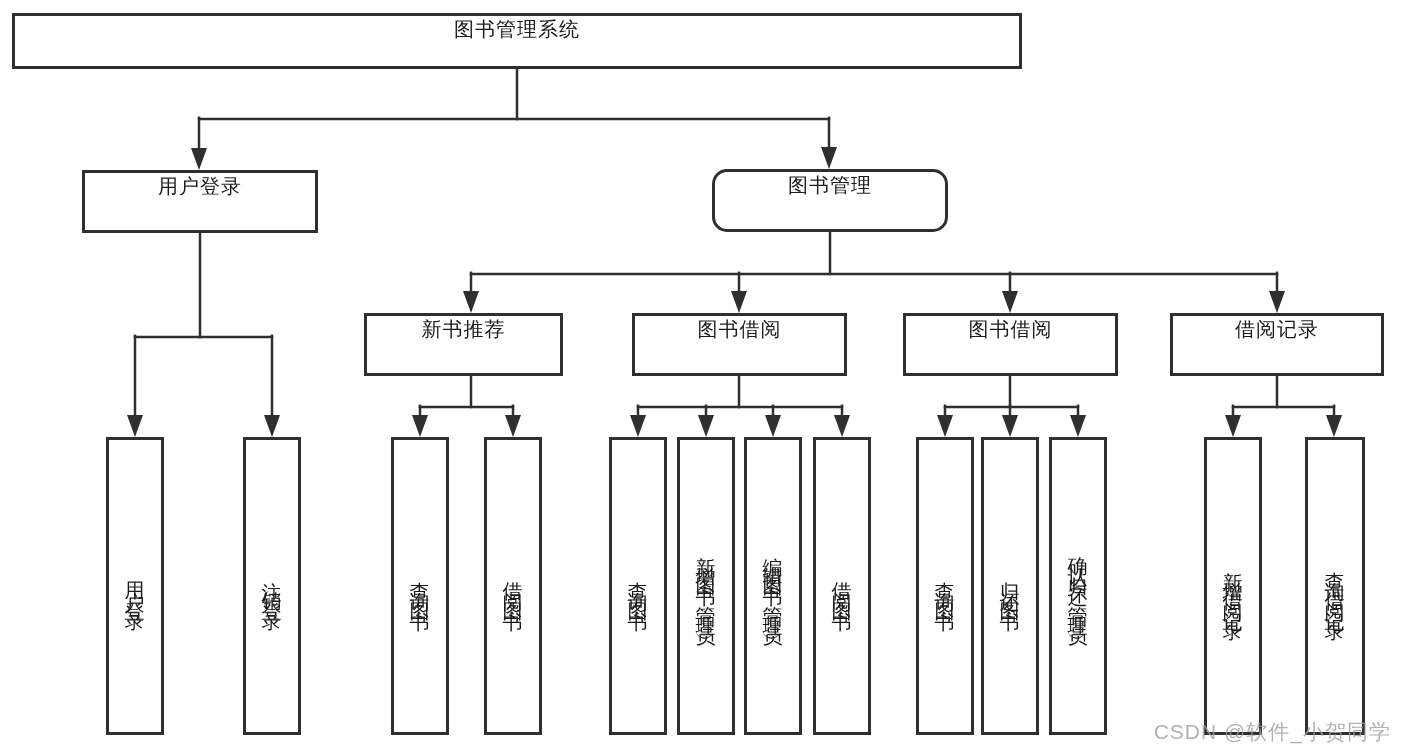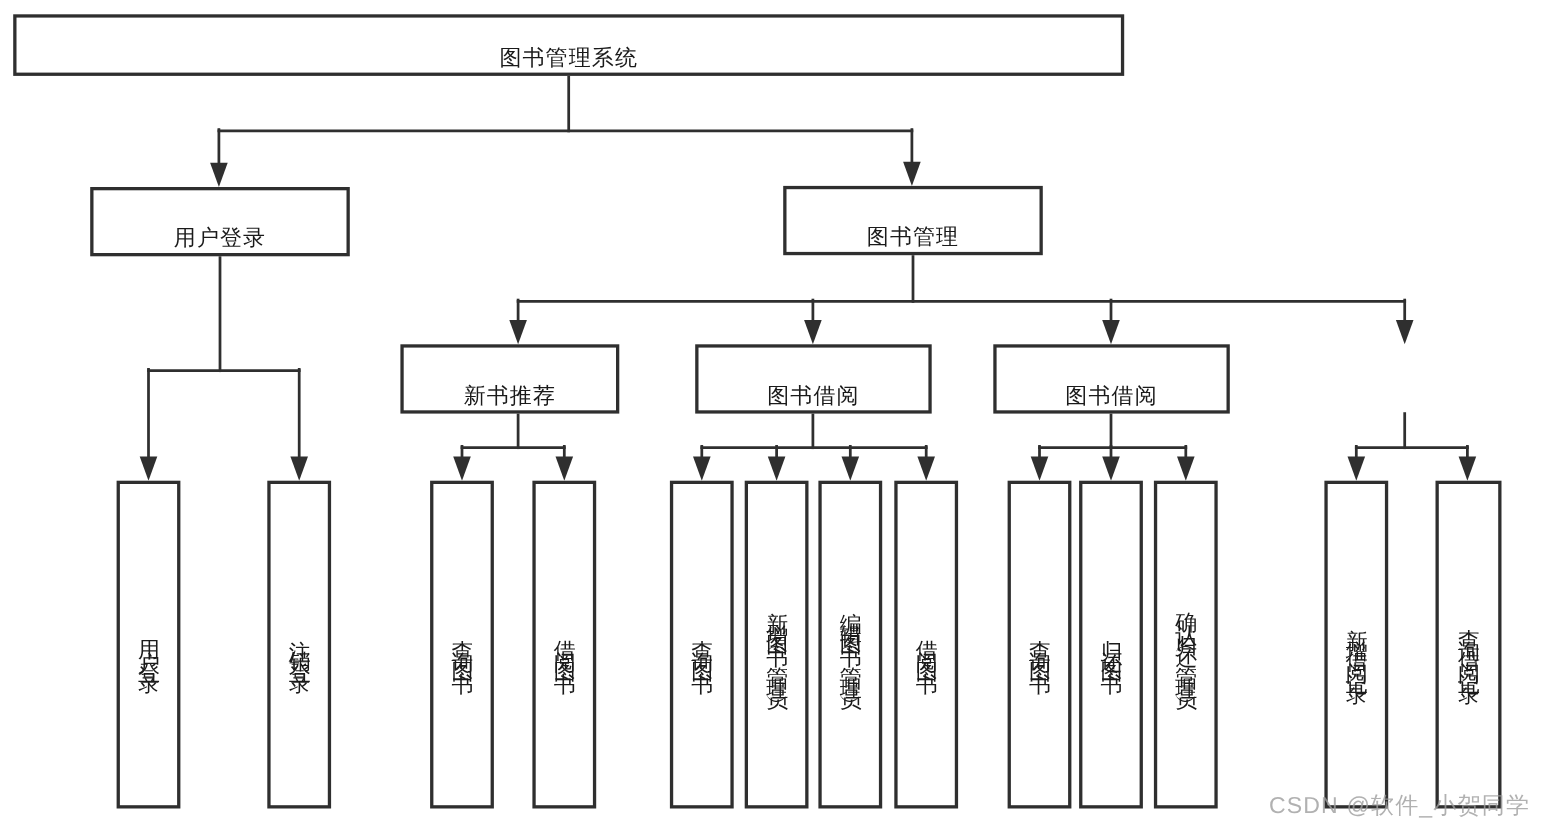--- a/index.html
+++ b/index.html
@@ -15,21 +15,21 @@
   .stage{position:relative;width:1405px;height:747px;background:var(--bg);overflow:hidden;}
   .wires{position:absolute;left:0;top:0;width:1405px;height:747px;}
   .wires line{stroke:var(--line);stroke-width:2.5;stroke-linecap:square;}
   .wires polygon{fill:var(--line);}
   .node{
     position:absolute;
     box-sizing:border-box;
     background:var(--fill);
     border:3px solid var(--border);
     display:flex;
-    align-items:flex-end;
+    align-items:flex-start;
     justify-content:center;
     font-size:20px;
     letter-spacing:1px;
     white-space:nowrap;
   }
   .leaf{
     position:absolute;
     box-sizing:border-box;
     background:var(--fill);
     border:3px solid var(--border);
@@ -136,33 +136,36 @@
     </g>
   </svg>
 
   <div class="node" style="left:12px;top:13px;width:1010px;height:56px;">
     <span>图书管理系统</span>
   </div>
 
   <div class="node" style="left:82px;top:170px;width:236px;height:63px;">
     <span>用户登录</span>
   </div>
-  <div class="node" style="left:712px;top:169px;width:236px;height:63px;">
+  <div class="node" style="left:712px;top:169px;width:236px;height:63px;border-radius:15px;">
     <span>图书管理</span>
   </div>
 
   <div class="node" style="left:364px;top:313px;width:199px;height:63px;">
     <span>新书推荐</span>
   </div>
   <div class="node" style="left:632px;top:313px;width:215px;height:63px;">
     <span>图书借阅</span>
   </div>
   <div class="node" style="left:903px;top:313px;width:215px;height:63px;">
     <span>图书借阅</span>
   </div>
+  <div class="node" style="left:1170px;top:313px;width:214px;height:63px;">
+    <span>借阅记录</span>
+  </div>
 
   <div class="leaf" style="left:106px;top:437px;width:58px;height:298px;">
     <span class="vtext">用户登录</span>
   </div>
   <div class="leaf" style="left:243px;top:437px;width:58px;height:298px;">
     <span class="vtext">注销登录</span>
   </div>
 
   <div class="leaf" style="left:391px;top:437px;width:58px;height:298px;">
     <span class="vtext">查询图书</span>

